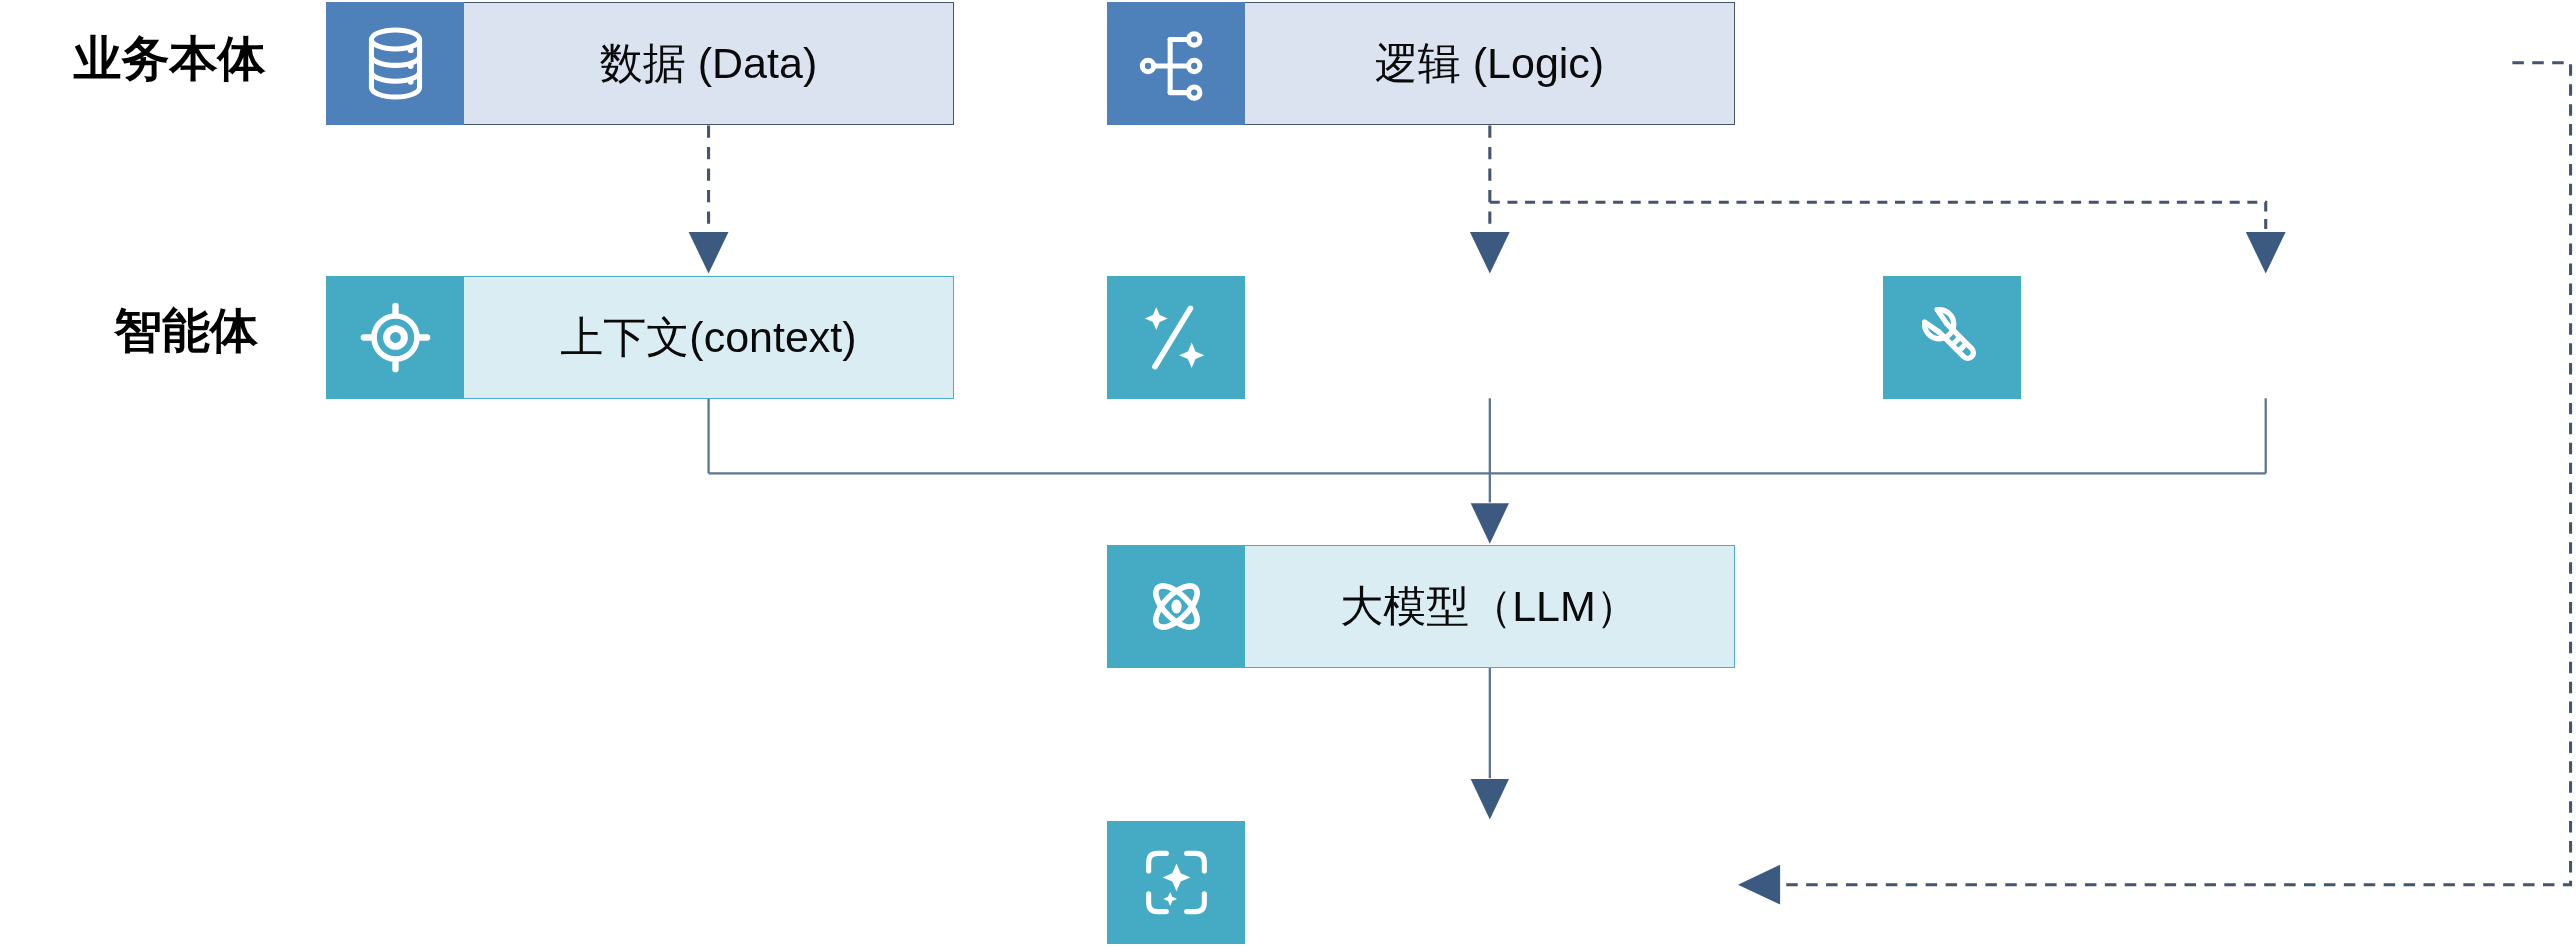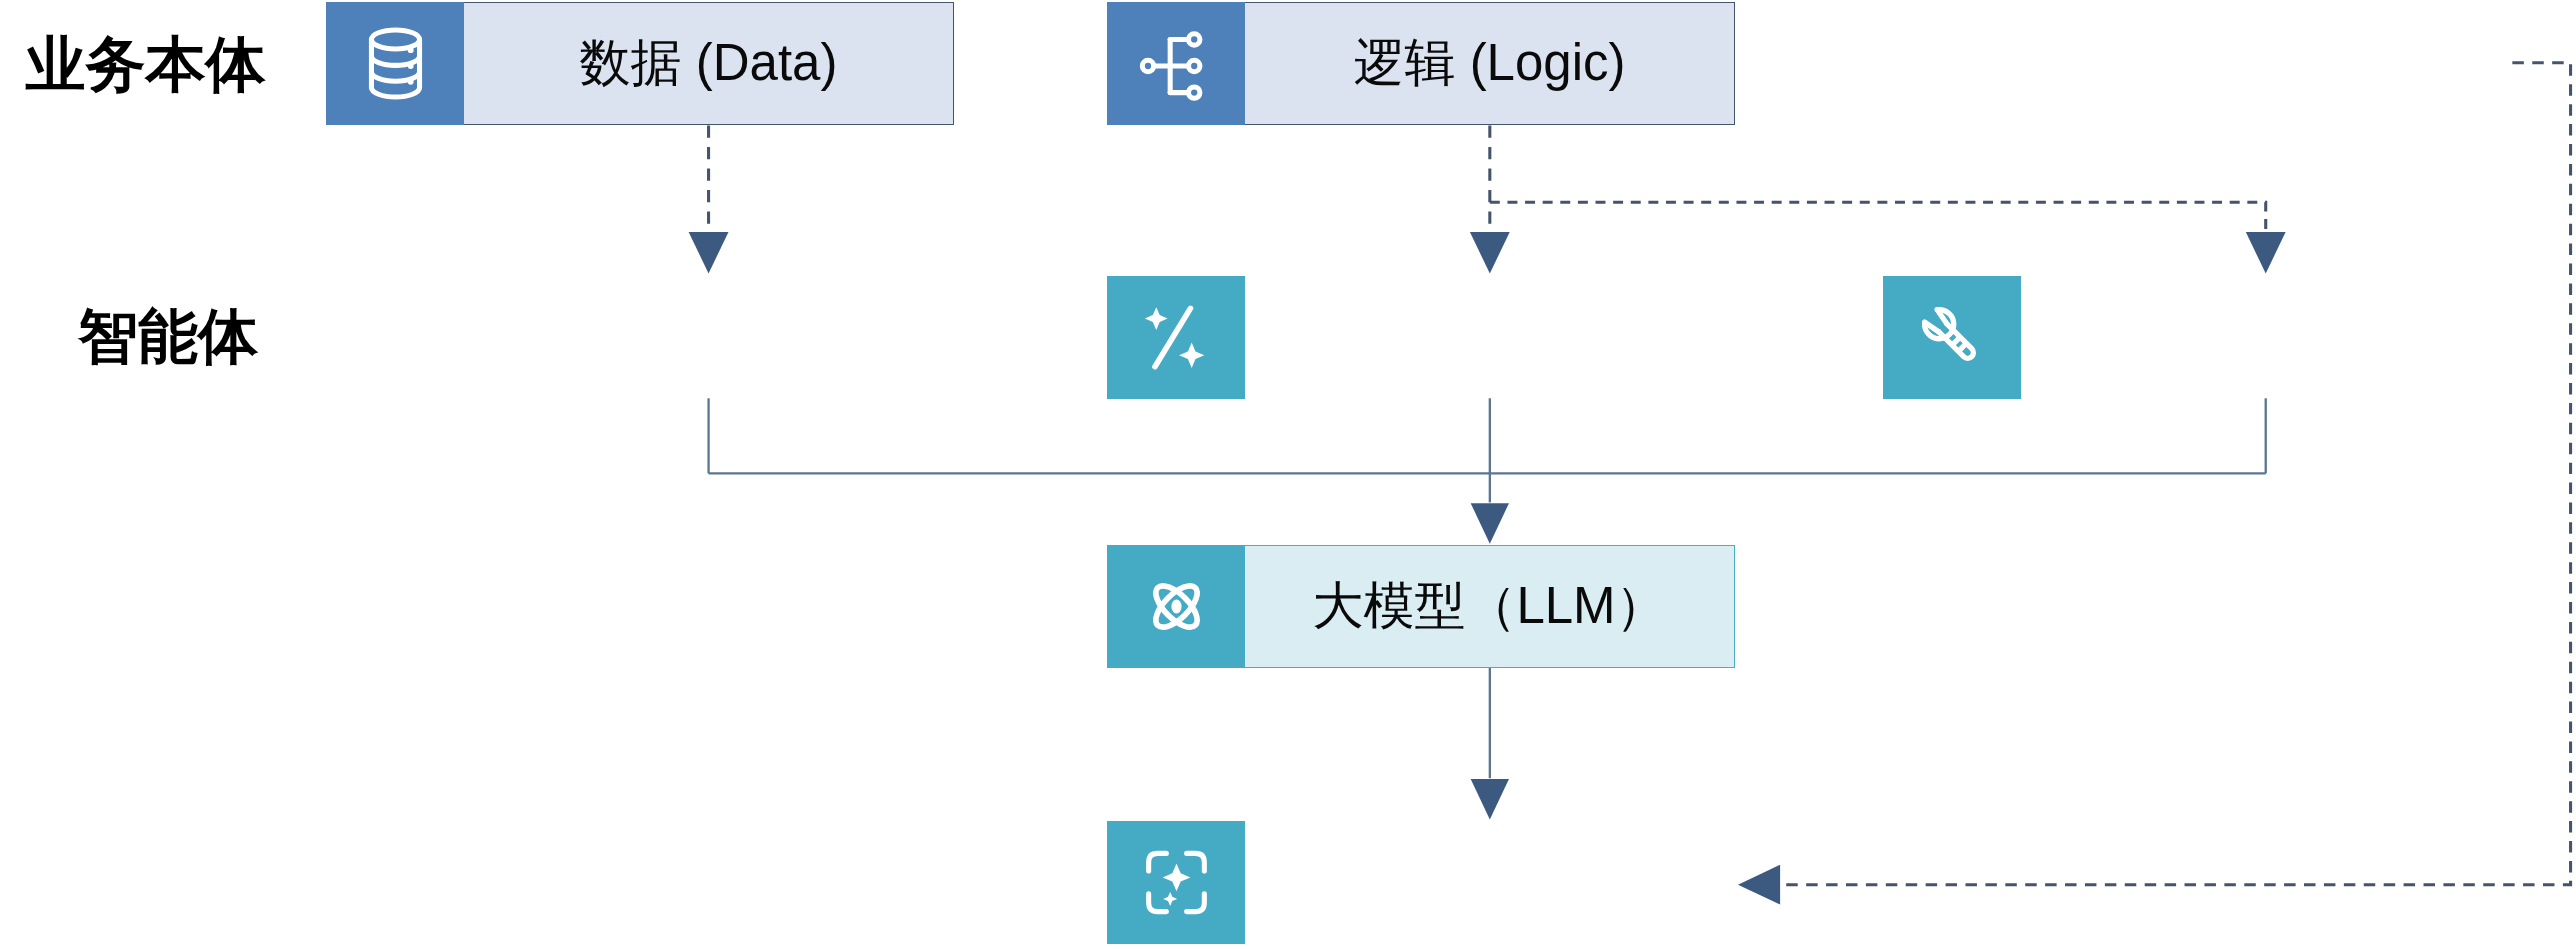--- a/index.html
+++ b/index.html
@@ -7,42 +7,42 @@
     position:relative;
     width:2576px;height:949px;
     background:#ffffff;
     font-family:"Liberation Sans", sans-serif;
     overflow:hidden;
   }
   .row-label{
     position:absolute;
     width:244px;
     text-align:right;
-    font-size:60px;
+    font-size:48px;
     font-weight:bold;
     color:#000000;
     line-height:1;
     white-space:nowrap;
   }
   .node{
     position:absolute;
     width:628px;height:123px;
     display:flex;
     box-sizing:border-box;
   }
   .icon-block{
     width:138px;height:100%;
     flex:0 0 138px;
     display:flex;align-items:center;justify-content:center;
   }
   .icon-block svg{width:81px;height:81px;display:block;}
   .text-block{
     flex:1 1 auto;
     display:flex;align-items:center;justify-content:center;
-    font-size:51px;
+    font-size:43px;
     color:#0a0a0a;
     box-sizing:border-box;
     white-space:nowrap;
   }
   .blue  .icon-block{background:#4e80b9;}
   .blue  .text-block{background:#dce3f0;border:1.5px solid #44546a;border-left:none;}
   .teal  .icon-block{background:#45abc5;}
   .teal  .text-block{background:#daedf3;border:1.5px solid #4bacc6;border-left:none;}
   #overlay{
     position:absolute;left:0;top:0;width:2576px;height:949px;
@@ -121,20 +121,33 @@
         <circle cx="9.5" cy="34" r="4.5"></circle>
         <circle cx="46" cy="13" r="4.5"></circle>
         <circle cx="46" cy="34" r="4.5"></circle>
         <circle cx="46" cy="55" r="4.5"></circle>
       </svg>
     </div>
     <div class="text-block">逻辑 (Logic)</div>
   </div>
 
 
+  <div class="node teal" style="left:326px;top:276px">
+    <div class="icon-block">
+      <svg viewBox="0 0 64 64" fill="none" stroke="#ffffff" stroke-linecap="round">
+        <circle cx="32" cy="32" r="17" stroke-width="4.5"></circle>
+        <circle cx="32" cy="32" r="7" stroke-width="5.5"></circle>
+        <line x1="32" y1="7" x2="32" y2="12" stroke-width="5"></line>
+        <line x1="32" y1="52" x2="32" y2="57" stroke-width="5"></line>
+        <line x1="7" y1="32" x2="12" y2="32" stroke-width="5"></line>
+        <line x1="52" y1="32" x2="57" y2="32" stroke-width="5"></line>
+      </svg>
+    </div>
+    <div class="text-block">上下文(context)</div>
+  </div>
 
   <div class="node teal" style="left:1107px;top:276px">
     <div class="icon-block">
       <svg viewBox="0 0 64 64" fill="none">
         <line x1="43" y1="9" x2="15" y2="55" stroke="#ffffff" stroke-width="4.5" stroke-linecap="round"></line>
         <path d="M16 8 L18.7 14.3 L25 17 L18.7 19.7 L16 26 L13.3 19.7 L7 17 L13.3 14.3 Z" fill="#ffffff"></path>
         <path d="M44 36 L47 43 L54 46 L47 49 L44 56 L41 49 L34 46 L41 43 Z" fill="#ffffff"></path>
       </svg>
     </div>
   </div>

